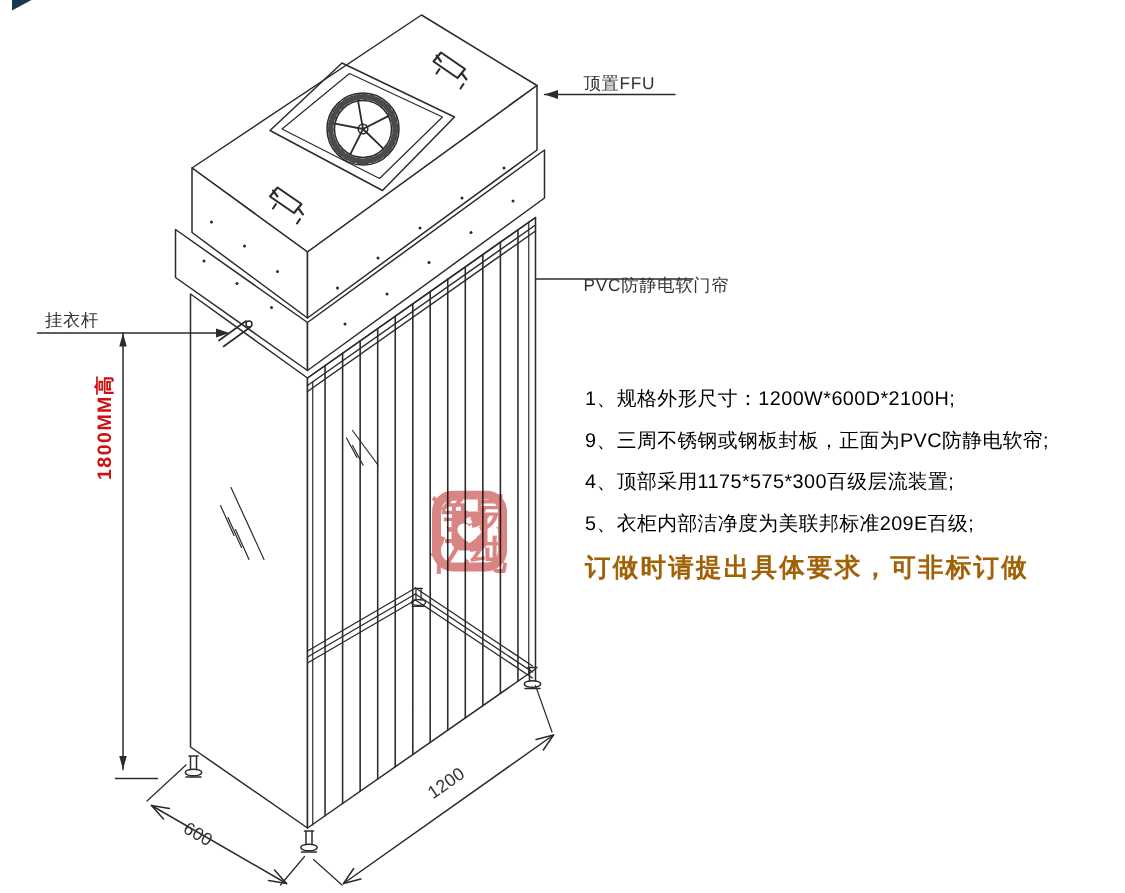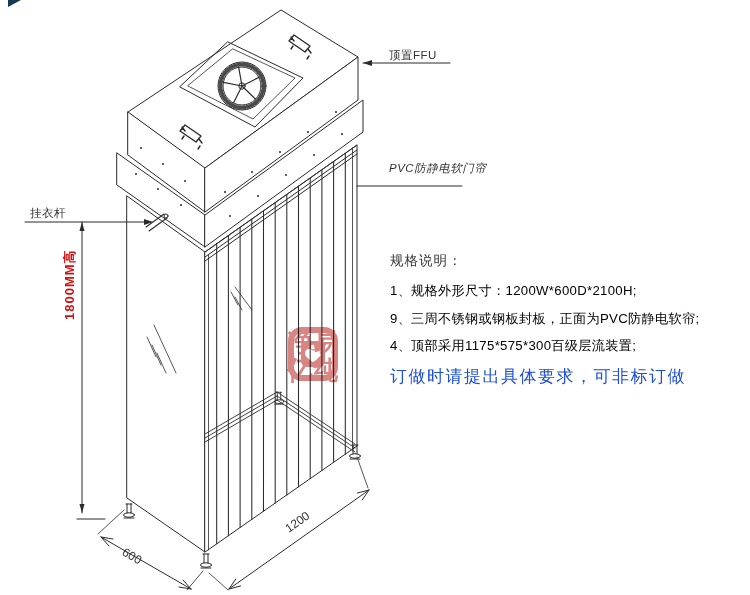--- a/index.html
+++ b/index.html
@@ -17,21 +17,21 @@
   #height-dim span{
     display:block;transform:translate(-50%,-50%) rotate(-90deg);
     color:#cc1212;font-weight:bold;font-size:13px;letter-spacing:1px;white-space:nowrap;
   }
   #spec{
     position:absolute;left:390px;top:252px;width:345px;
   }
   #spec .spec-title{font-size:13.5px;color:#333;margin-bottom:7px;letter-spacing:1px;}
   #spec .spec-item{font-size:13.2px;color:#000000;line-height:27.5px;letter-spacing:0.3px;white-space:nowrap;}
   #spec .spec-note{
-    font-size:17px;font-weight:normal;color:#1d4ed8;margin-top:5px;letter-spacing:1.5px;white-space:nowrap;
+    font-size:17px;font-weight:bold;color:#a16207;margin-top:5px;letter-spacing:1.5px;white-space:nowrap;
   }
   #stamp{
     position:absolute;left:287px;top:327px;width:52px;height:118px;
     opacity:0.62;mix-blend-mode:multiply;text-align:center;
   }
   #stamp .seal-chars{
     display:grid;grid-template-columns:26px 26px;line-height:28px;
     font-size:25px;font-weight:bold;color:#c23a36;margin-top:1px;
   }
   #stamp .seal-chars span{display:block;transform:scaleY(1.05);}
@@ -175,37 +175,37 @@
       <g>
         <path d="M229,589 L369,490"></path>
         <path d="M229,589 L240.6,586 M229,589 L235.8,579 M369,490 L357.4,493 M369,490 L362.2,500"></path>
         <path d="M209,573 L228,590 M357,457 L368,488" stroke-width="0.8"></path>
       </g>
     </g>
   </svg>
 
   <div class="lbl" style="left:389px;top:48px;">顶置FFU</div>
 
-  <div class="lbl" style="left:389px;top:161px;font-style:italic;">PVC防静电软门帘</div>
+  <div class="lbl" style="left:389px;top:183px;">PVC防静电软门帘</div>
 
   <div class="lbl" style="left:30px;top:206px;">挂衣杆</div>
 
   <div id="height-dim">
     <span>1800MM高</span>
   </div>
 
   <div class="dim dim-rot" style="left:122px;top:549px;transform:rotate(30deg);">600</div>
 
   <div class="dim dim-rot" style="left:284px;top:515px;transform:rotate(-35deg);">1200</div>
 
   <div id="spec">
-    <div class="spec-title">规格说明：</div>
     <div class="spec-item">1、规格外形尺寸：1200W*600D*2100H;</div>
     <div class="spec-item">9、三周不锈钢或钢板封板，正面为PVC防静电软帘;</div>
     <div class="spec-item">4、顶部采用1175*575*300百级层流装置;</div>
+    <div class="spec-item">5、衣柜内部洁净度为美联邦标准209E百级;</div>
     <div class="spec-note">订做时请提出具体要求，可非标订做</div>
   </div>
 
   <div id="stamp">
     <svg width="52" height="56" viewBox="0 0 52 56">
       <rect x="4" y="3" width="44" height="48" rx="11" fill="none" stroke="#c23a36" stroke-width="6"></rect>
       <rect x="14" y="14" width="24" height="26" rx="6" fill="#c23a36" stroke="none"></rect>
       <path d="M26,24 c-2.5,-3.5 -8,-2 -8,2.2 c0,3.4 4.6,6.6 8,8.8 c3.4,-2.2 8,-5.4 8,-8.8 c0,-4.2 -5.5,-5.7 -8,-2.2 Z" fill="#ffffff" stroke="none"></path>
       <circle cx="26" cy="20" r="2.2" fill="#ffffff" stroke="none"></circle>
     </svg>

